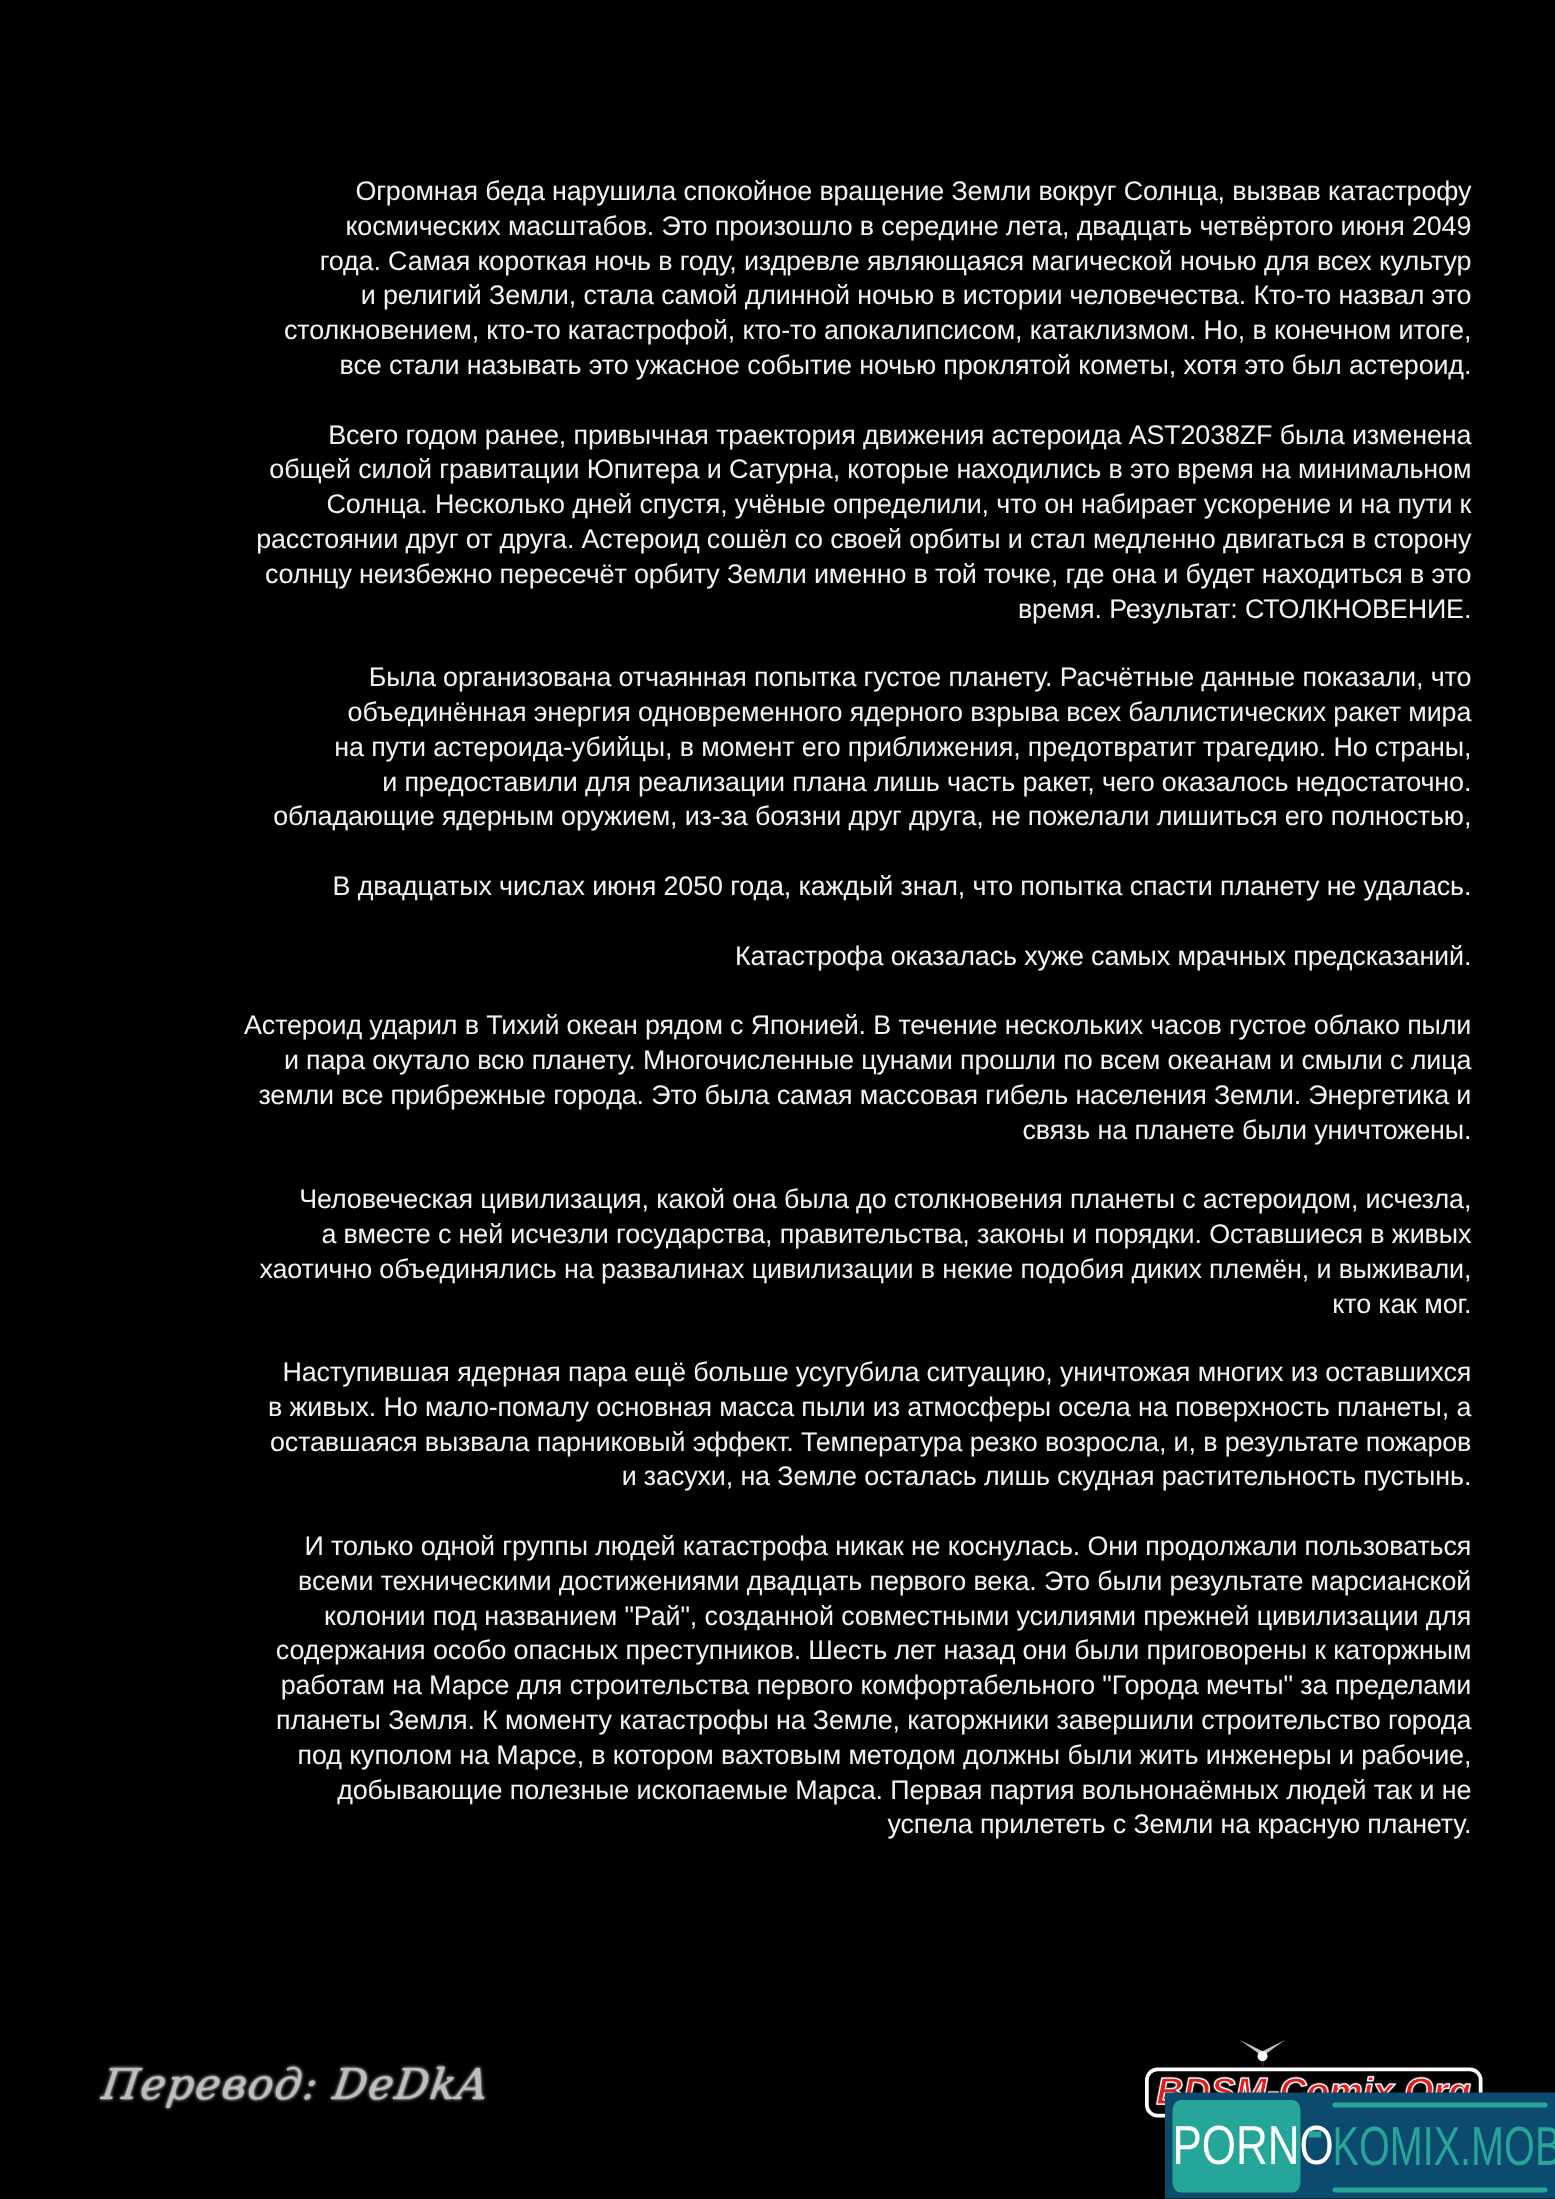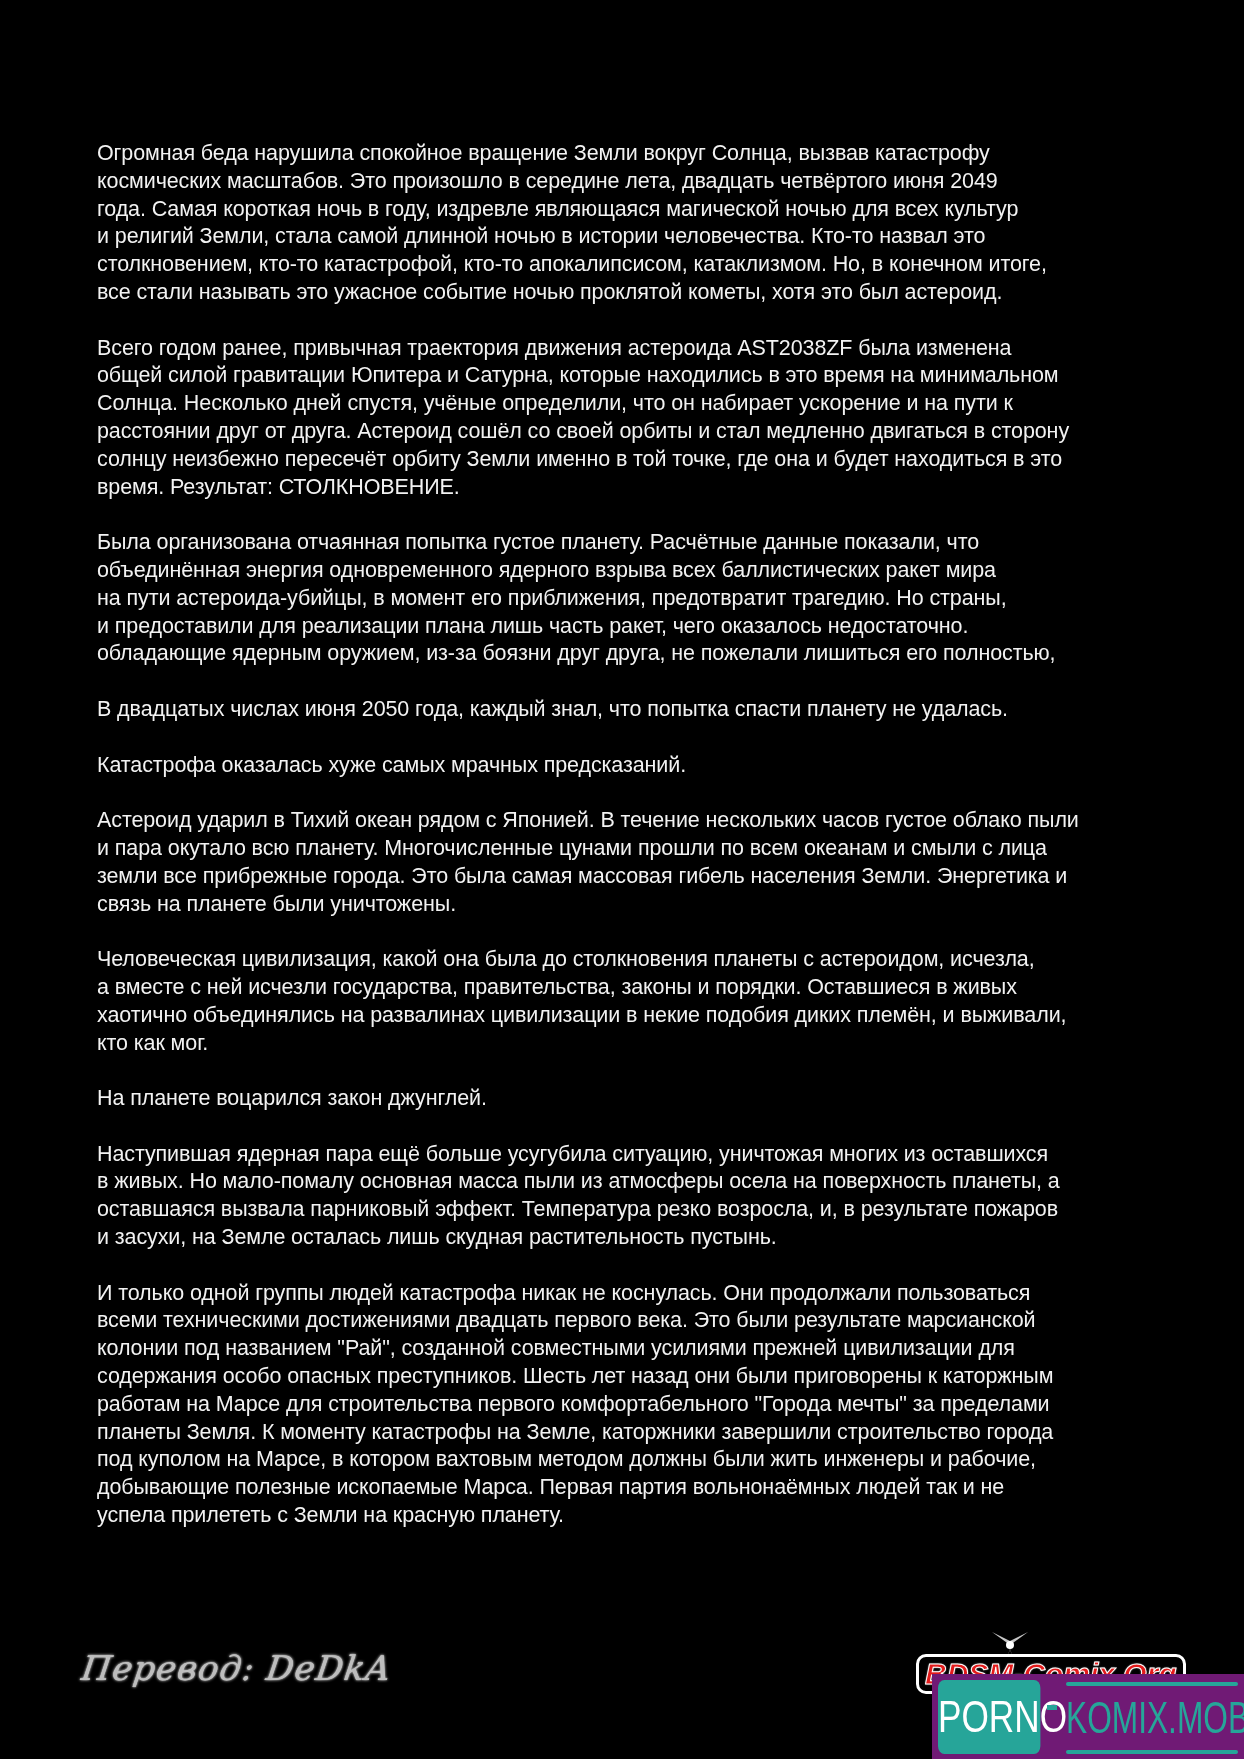--- a/index.html
+++ b/index.html
@@ -16,20 +16,21 @@
     color: #f2f2f2;
   }
   .text-block {
     position: absolute;
     left: 97px;
     top: 140px;
     width: 1080px;
     font-size: 21.5px;
     line-height: 27.8px;
     letter-spacing: -0.1px;
+    text-align: right;
   }
   .para {
     margin: 0 0 27.8px 0;
   }
   .line {
     display: block;
     white-space: nowrap;
   }
   .credit {
     position: absolute;
@@ -74,21 +75,21 @@
     background: #000000;
     line-height: 34px;
     white-space: nowrap;
   }
   .logo-porno {
     position: absolute;
     left: 932px;
     top: 1674px;
     width: 312px;
     height: 85px;
-    background: #701a75;
+    background: #0c4a6e;
   }
   .porno-box {
     position: absolute;
     left: 6px;
     top: 6px;
     width: 102px;
     height: 74px;
     background: #26a599;
     border-radius: 8px;
     color: #ffffff;
@@ -172,23 +173,20 @@
       <span class="line">земли все прибрежные города. Это была самая массовая гибель населения Земли. Энергетика и</span>
       <span class="line">связь на планете были уничтожены.</span>
     </p>
     <p class="para">
       <span class="line">Человеческая цивилизация, какой она была до столкновения планеты с астероидом, исчезла,</span>
       <span class="line">а вместе с ней исчезли государства, правительства, законы и порядки. Оставшиеся в живых</span>
       <span class="line">хаотично объединялись на развалинах цивилизации в некие подобия диких племён, и выживали,</span>
       <span class="line">кто как мог.</span>
     </p>
     <p class="para">
-      <span class="line">На планете воцарился закон джунглей.</span>
-    </p>
-    <p class="para">
       <span class="line">Наступившая ядерная пара ещё больше усугубила ситуацию, уничтожая многих из оставшихся</span>
       <span class="line">в живых. Но мало-помалу основная масса пыли из атмосферы осела на поверхность планеты, а</span>
       <span class="line">оставшаяся вызвала парниковый эффект. Температура резко возросла, и, в результате пожаров</span>
       <span class="line">и засухи, на Земле осталась лишь скудная растительность пустынь.</span>
     </p>
     <p class="para">
       <span class="line">И только одной группы людей катастрофа никак не коснулась. Они продолжали пользоваться</span>
       <span class="line">всеми техническими достижениями двадцать первого века. Это были результате марсианской</span>
       <span class="line">колонии под названием "Рай", созданной совместными усилиями прежней цивилизации для</span>
       <span class="line">содержания особо опасных преступников. Шесть лет назад они были приговорены к каторжным</span>

